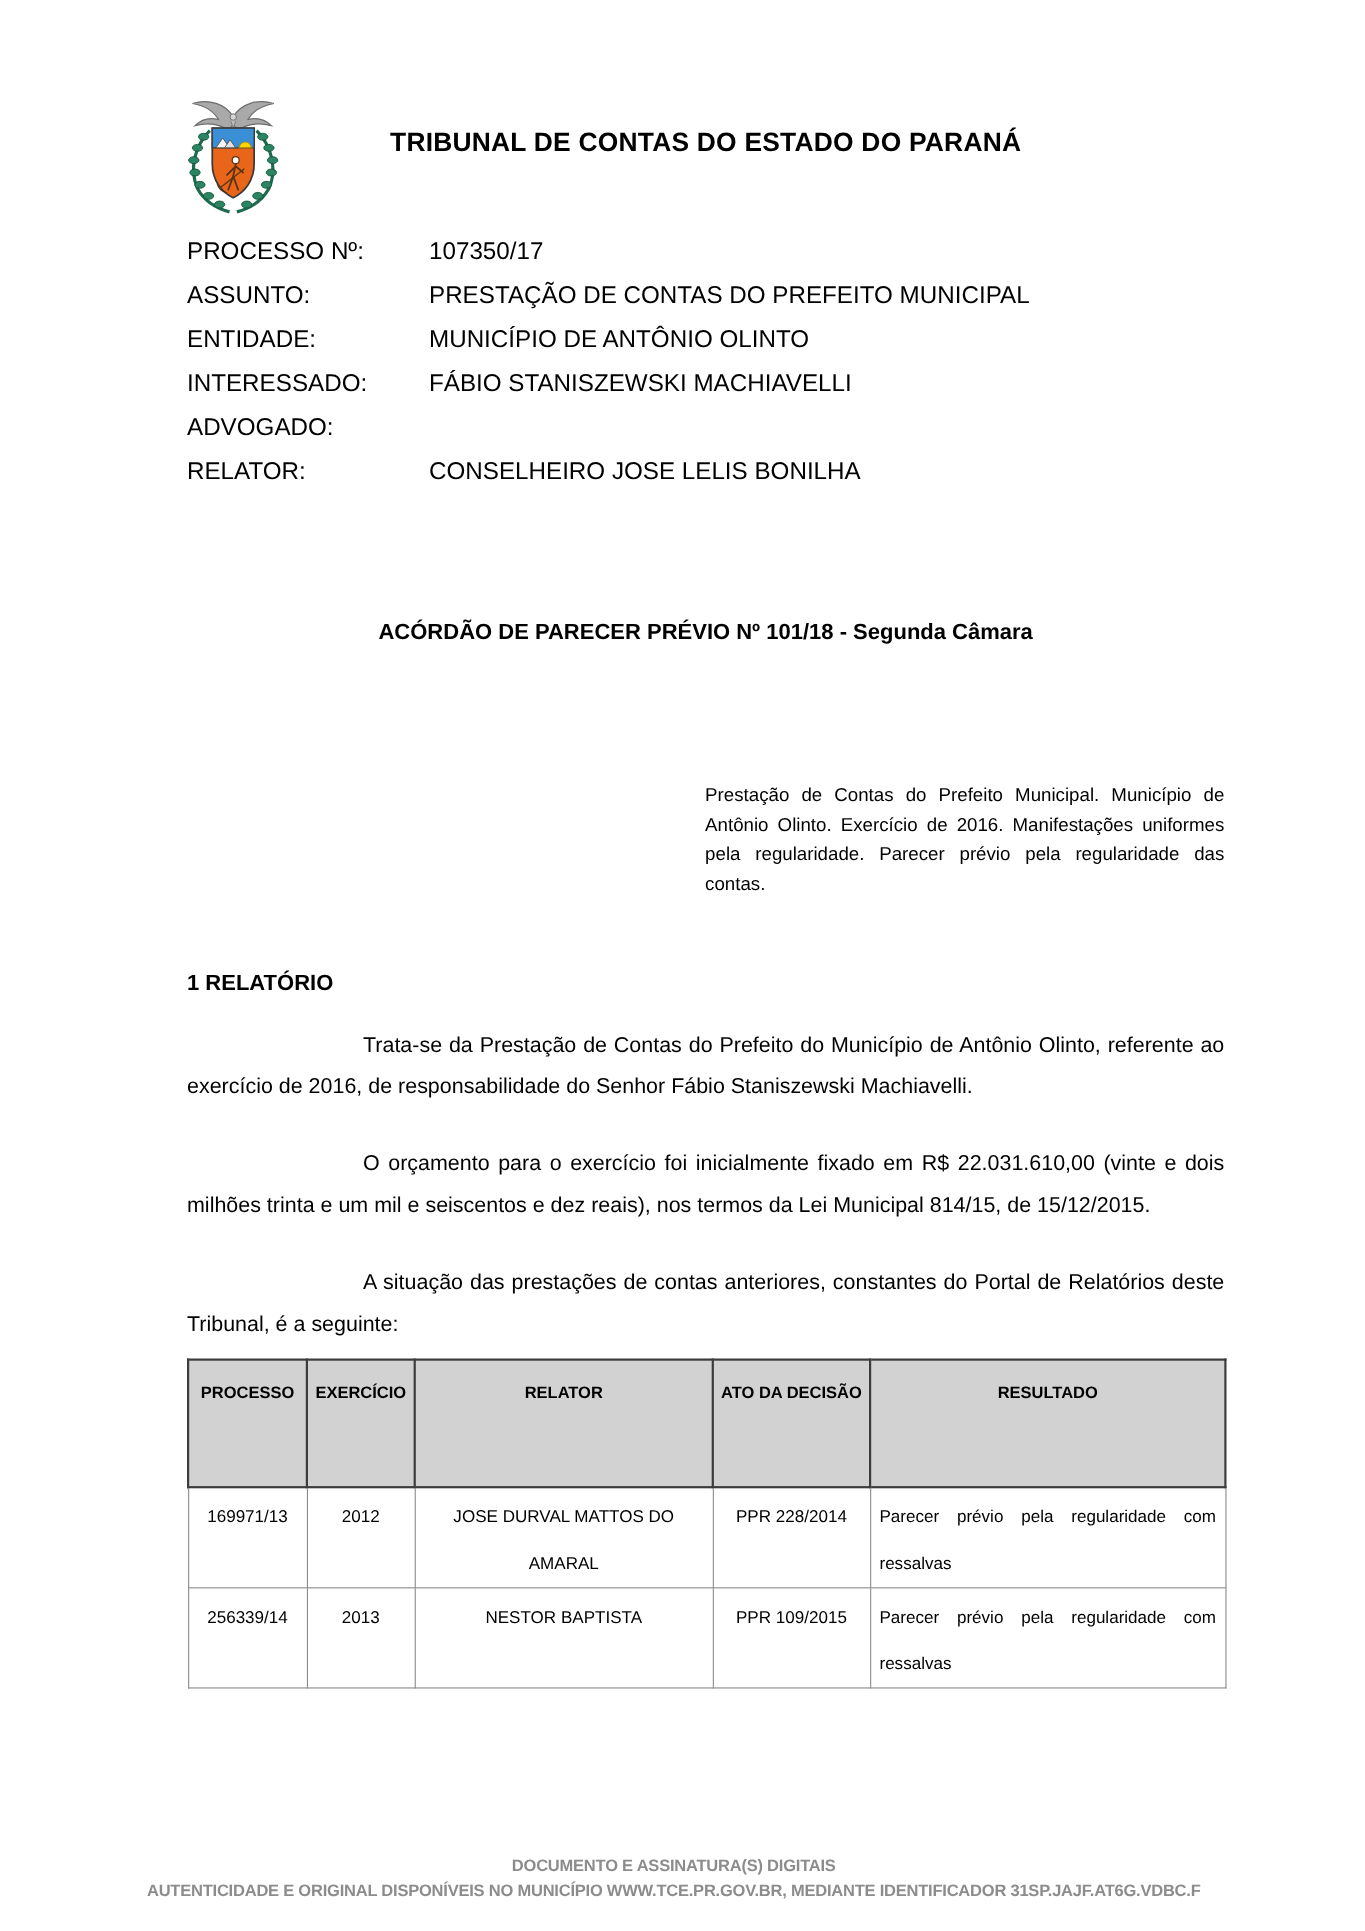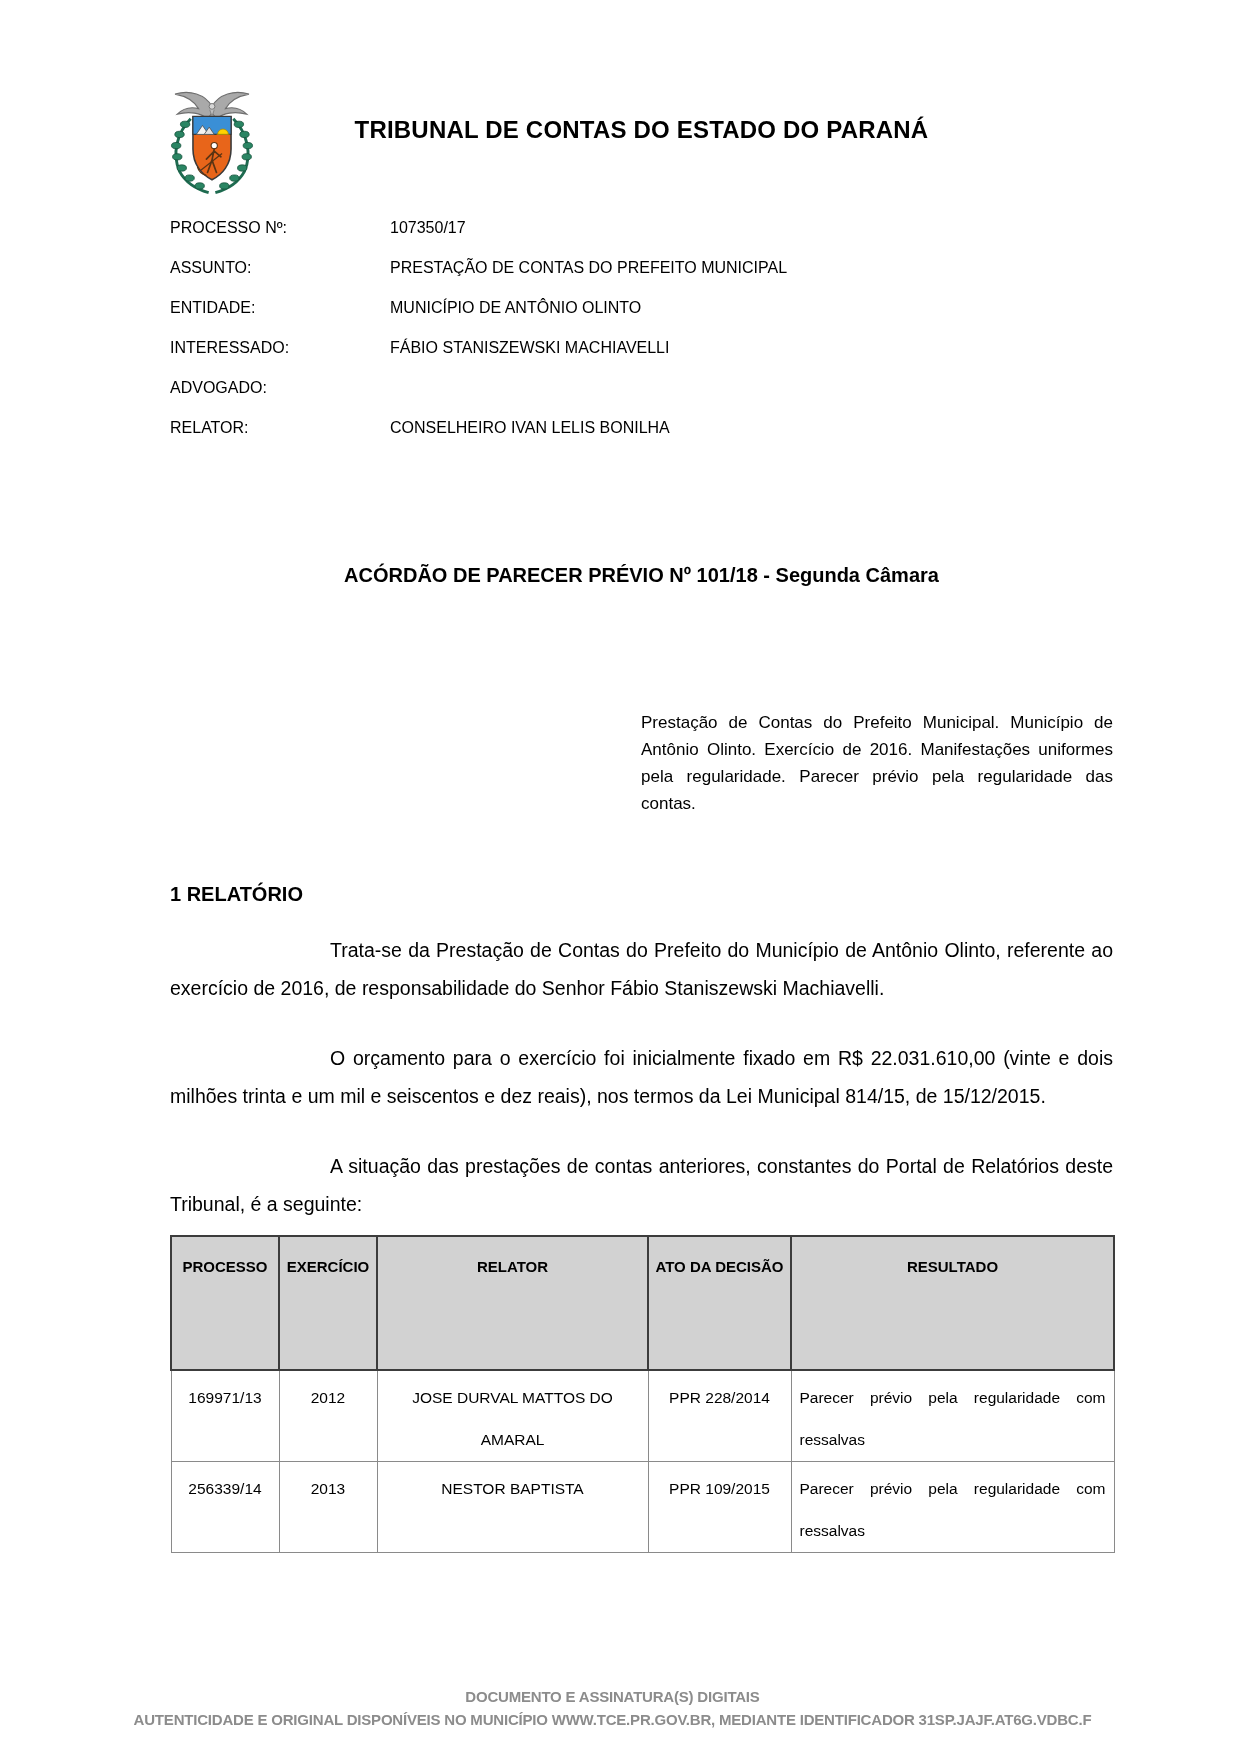--- a/index.html
+++ b/index.html
@@ -13,21 +13,21 @@
   
   .doc-header { position:relative; height:112px; margin-top:84px; }
   .logo { position:absolute; left:-14px; top:0; width:112px; height:112px; }
   .org-title {
     text-align:center; font-weight:bold; font-size:24px; letter-spacing:0.2px;
     padding-top:32px;
   }
 
   
   .process-info { margin-top:12px; }
-  .process-row { display:flex; line-height:40px; font-size:16px; }
+  .process-row { display:flex; line-height:40px; font-size:22px; }
   .process-label { width:220px; flex:none; }
   .process-value { flex:1; }
 
   
   .decision-title { margin-top:116px; text-align:center; font-weight:bold; font-size:20px; }
 
   
   .summary {
     margin-top:122px; margin-left:471px; font-size:17px; line-height:27px;
     text-align:justify; text-justify:inter-word;
@@ -40,21 +40,21 @@
     text-indent:160px; margin:26px 0 33px 0;
   }
   .para:last-of-type { margin-bottom:0; }
 
   
   .history-table {
     border-collapse:collapse; width:943px; margin-top:12px; table-layout:fixed;
   }
   .history-table th {
     background:#d2d2d2; border:2px solid #3c3c3c; font-size:15px; font-weight:bold;
-    vertical-align:top; padding:5px 4px 0 4px; line-height:50px; height:134px;
+    vertical-align:top; padding:5px 4px 0 4px; line-height:50px; height:116px;
     box-sizing:border-box; text-align:center;
   }
   .history-table td {
     border:1px solid #8a8a8a; vertical-align:top; font-size:15.5px;
     padding:6px 8px 0 8px; line-height:42px; height:78px; box-sizing:border-box;
   }
   .col-processo  { width:108px; }
   .col-exercicio { width:98px;  }
   .col-relator   { width:271px; }
   .col-ato       { width:143px; }
@@ -138,21 +138,21 @@
     <div class="process-row">
       <span class="process-label">INTERESSADO:</span>
       <span class="process-value">FÁBIO STANISZEWSKI MACHIAVELLI</span>
     </div>
     <div class="process-row">
       <span class="process-label">ADVOGADO:</span>
       <span class="process-value"></span>
     </div>
     <div class="process-row">
       <span class="process-label">RELATOR:</span>
-      <span class="process-value">CONSELHEIRO IVAN LELIS BONILHA</span>
+      <span class="process-value">CONSELHEIRO JOSE LELIS BONILHA</span>
     </div>
   </div>
 
   <div class="decision-title">ACÓRDÃO DE PARECER PRÉVIO Nº 101/18 - Segunda Câmara</div>
 
   <div class="summary">Prestação de Contas do Prefeito Municipal. Município de Antônio Olinto. Exercício de 2016. Manifestações uniformes pela regularidade. Parecer prévio pela regularidade das contas.</div>
 
   <div class="report-heading">1 RELATÓRIO</div>
   <p class="para">Trata-se da Prestação de Contas do Prefeito do Município de Antônio Olinto, referente ao exercício de 2016, de responsabilidade do Senhor Fábio Staniszewski Machiavelli.</p>
   <p class="para">O orçamento para o exercício foi inicialmente fixado em R$ 22.031.610,00 (vinte e dois milhões trinta e um mil e seiscentos e dez reais), nos termos da Lei Municipal 814/15, de 15/12/2015.</p>

